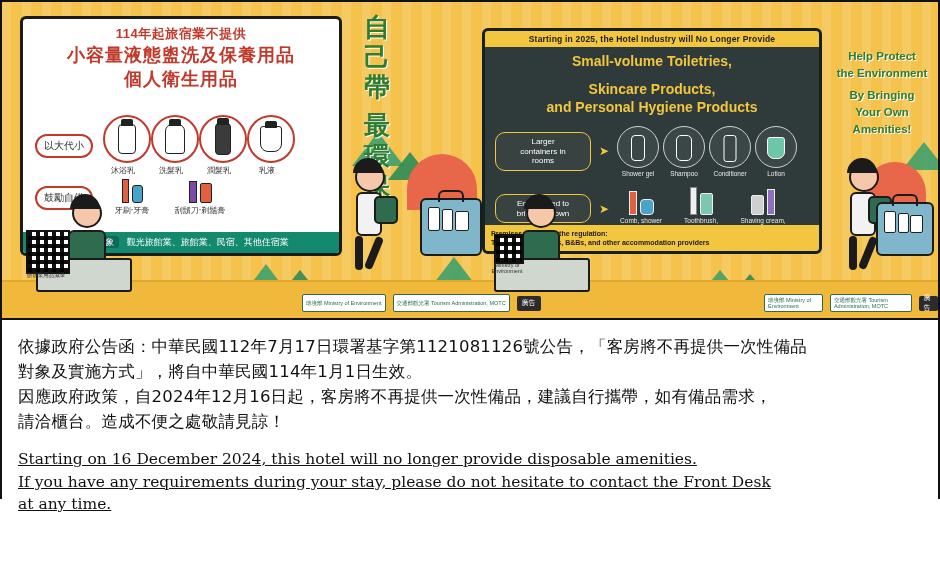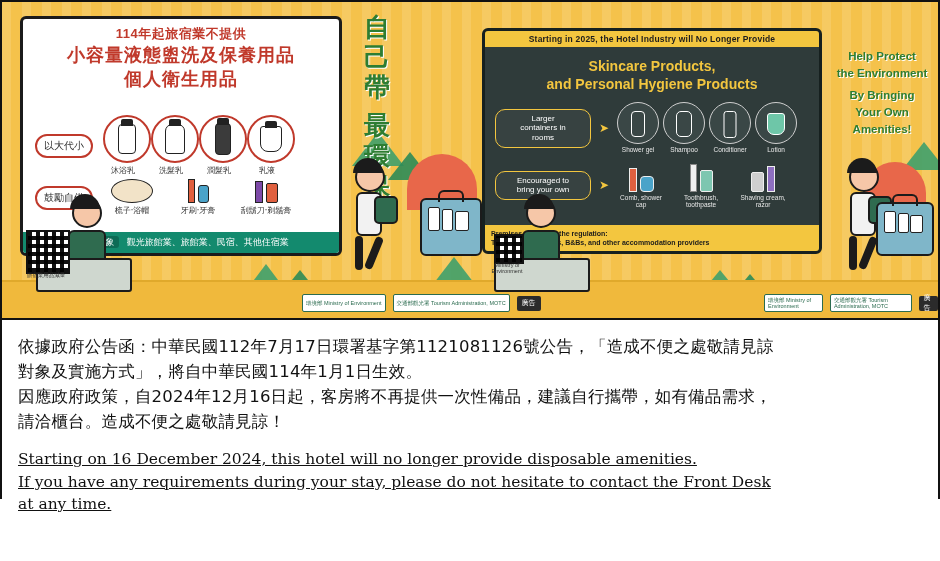--- a/index.html
+++ b/index.html
@@ -257,24 +257,20 @@
               </div>
             <div class="lbl">乳液</div>
           </div>
         </div>
       </div>
 
       <div class="row" style="left:12px;top:160px;">
         <span class="row-label">鼓勵自備</span>
         <div style="display:flex;gap:8px;margin-left:4px;">
           <div style="width:58px;text-align:center;">
-            <div style="width:40px;height:22px;border-radius:50%;background:#f2e3c8;border:1.6px solid #222;margin:0 auto;"></div>
-            <div class="small-lbl">梳子‧浴帽</div>
-          </div>
-          <div style="width:58px;text-align:center;">
             <div style="display:flex;justify-content:center;gap:3px;align-items:flex-end;height:24px;">
               <div style="width:5px;height:22px;background:#e0603f;border:1px solid #222;"></div>
               <div style="width:9px;height:16px;background:#4aa3c9;border:1px solid #222;border-radius:3px;"></div>
             </div>
             <div class="small-lbl">牙刷‧牙膏</div>
           </div>
           <div style="width:62px;text-align:center;">
             <div style="display:flex;justify-content:center;gap:3px;align-items:flex-end;height:24px;">
               <div style="width:6px;height:20px;background:#7d4aa8;border:1px solid #222;"></div>
               <div style="width:10px;height:18px;background:#e0603f;border:1px solid #222;border-radius:2px;"></div>
@@ -295,20 +291,21 @@
       <div>己</div>
       <div>帶</div>
       <div style="height:8px"></div>
       <div>最</div>
       <div>環</div>
       <div>保</div>
     </div>
 
     <div class="panel-right">
       <div class="pr-sub">Starting in 2025, the Hotel Industry will No Longer Provide</div>
+      <div class="pr-title">Small-volume Toiletries,</div>
       <div class="pr-title" style="margin-top:10px">Skincare Products,</div>
       <div class="pr-title" style="margin-top:0">and Personal Hygiene Products</div>
 
       <div style="display:flex;align-items:center;gap:8px;margin:9px 0 0 10px;">
         <div class="pr-pill" style="width:62px;">Larger containers in rooms</div>
         <div style="color:#f3c63f;font-size:12px;">➤</div>
         <div style="display:flex;gap:4px;">
           <div class="pr-item">
             <div class="circ">
                 <div style="position:absolute;left:50%;top:8px;transform:translateX(-50%);width:12px;height:24px;border:1.4px solid #fff;border-radius:4px;"></div>
@@ -452,21 +449,21 @@
     </div>
     <div class="logo-row" style="left:762px;top:292px;">
       <div class="logo">環境部 Ministry of Environment</div>
       <div class="logo">交通部觀光署 Tourism Administration, MOTC</div>
       <div class="adbadge">廣告</div>
     </div>
   </div>
 
   <div class="textblock">
     <div class="zh">
-      <p>依據政府公告函：中華民國112年7月17日環署基字第1121081126號公告，「造成不便之處敬請見諒</p>
+      <p>依據政府公告函：中華民國112年7月17日環署基字第1121081126號公告，「客房將不再提供一次性備品</p>
       <p>對象及實施方式」，將自中華民國114年1月1日生效。</p>
       <p>因應政府政策，自2024年12月16日起，客房將不再提供一次性備品，建議自行攜帶，如有備品需求，</p>
       <p>請洽櫃台。造成不便之處敬請見諒！</p>
     </div>
     <div class="en">
       <p>Starting on 16 December 2024, this hotel will no longer provide disposable amenities.</p>
       <p>If you have any requirements during your stay, please do not hesitate to contact the Front Desk</p>
       <p>at any time.</p>
     </div>
   </div>

